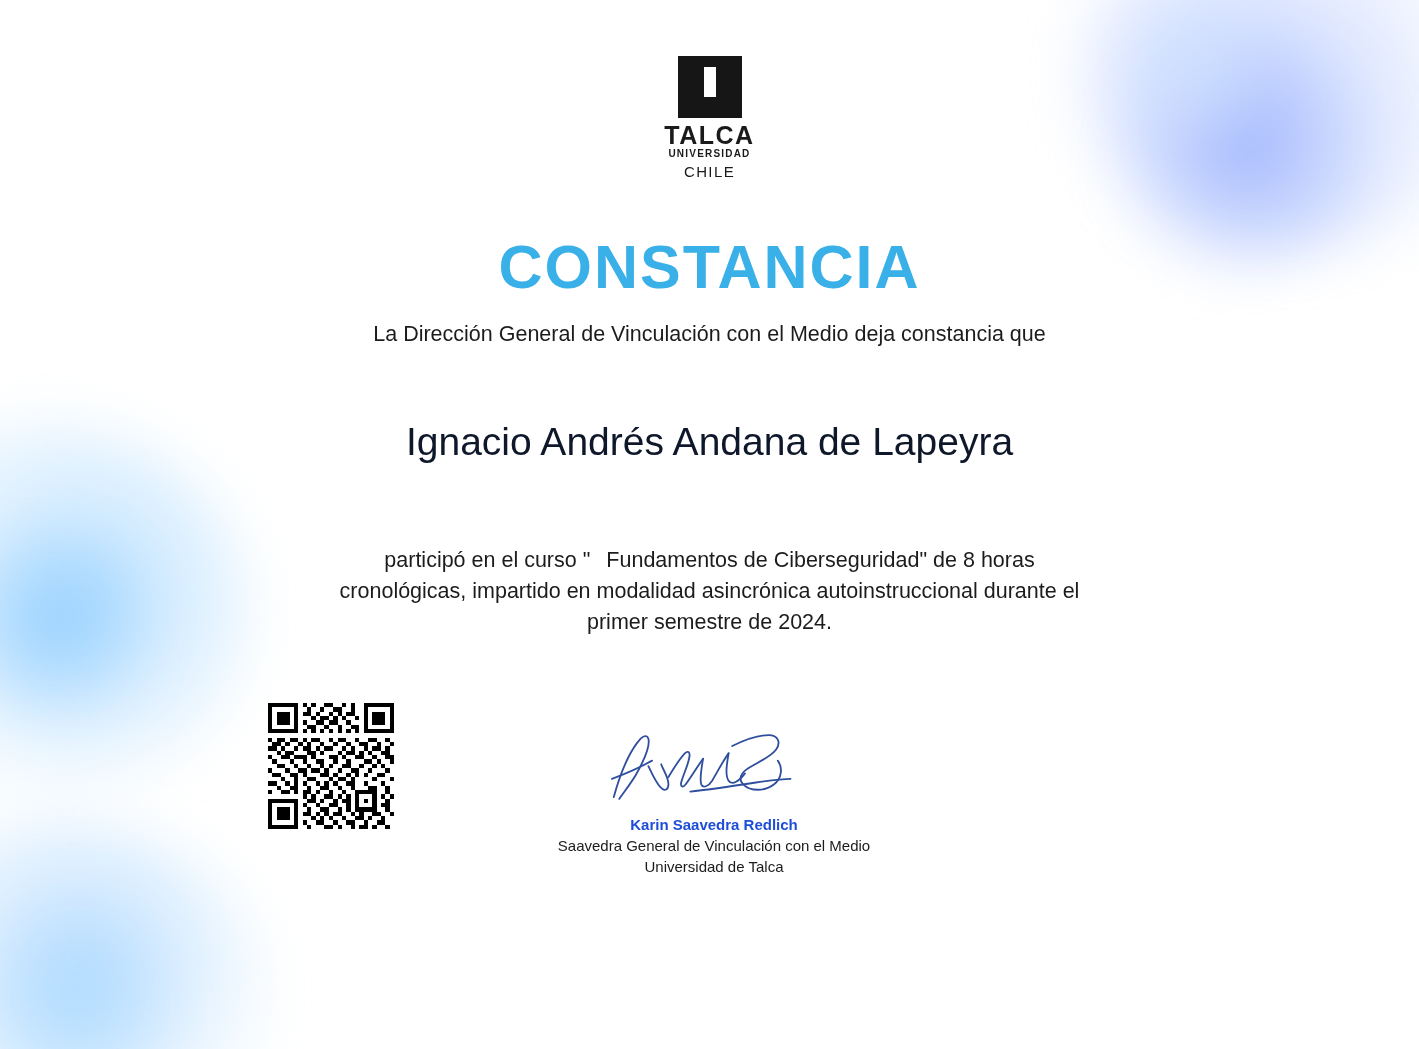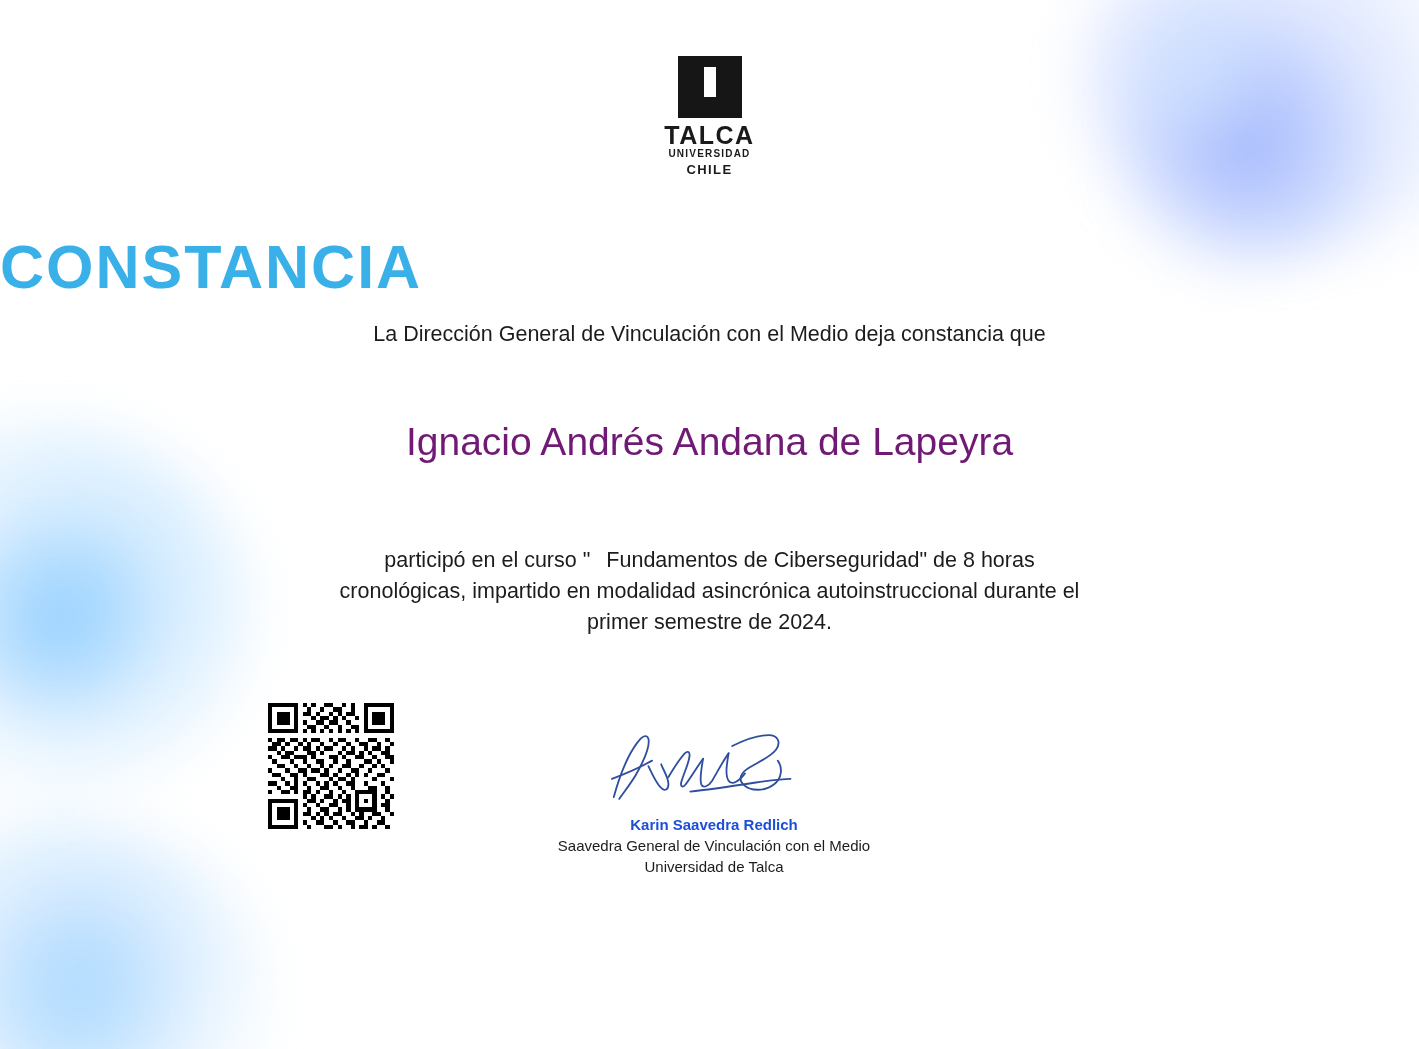--- a/index.html
+++ b/index.html
@@ -155,31 +155,32 @@
     letter-spacing: 1.5px;
     line-height: 1.05;
   }
   .logo-univ {
     font-size: 10px;
     font-weight: bold;
     letter-spacing: 1.2px;
     line-height: 1.25;
   }
   .logo-chile {
-    font-size: 13px;
-    font-weight: bold;
+    font-size: 15px;
+    font-weight: normal;
     letter-spacing: 1.4px;
     line-height: 1.4;
   }
 
   .title {
     position: absolute;
     top: 232px;
     left: 0;
     right: 0;
+    text-align: center;
     font-size: 61px;
     font-weight: bold;
     letter-spacing: 2px;
     color: #3ab0e8;
   }
 
   .intro {
     position: absolute;
     top: 322px;
     left: 0;
@@ -189,21 +190,21 @@
     color: #1c1c1c;
   }
 
   .recipient {
     position: absolute;
     top: 420px;
     left: 0;
     right: 0;
     text-align: center;
     font-size: 39px;
-    color: #701a75;
+    color: #0f172a;
   }
 
   .body-text {
     position: absolute;
     top: 545px;
     left: 50%;
     transform: translateX(-50%);
     width: 760px;
     text-align: center;
     font-size: 21.5px;

